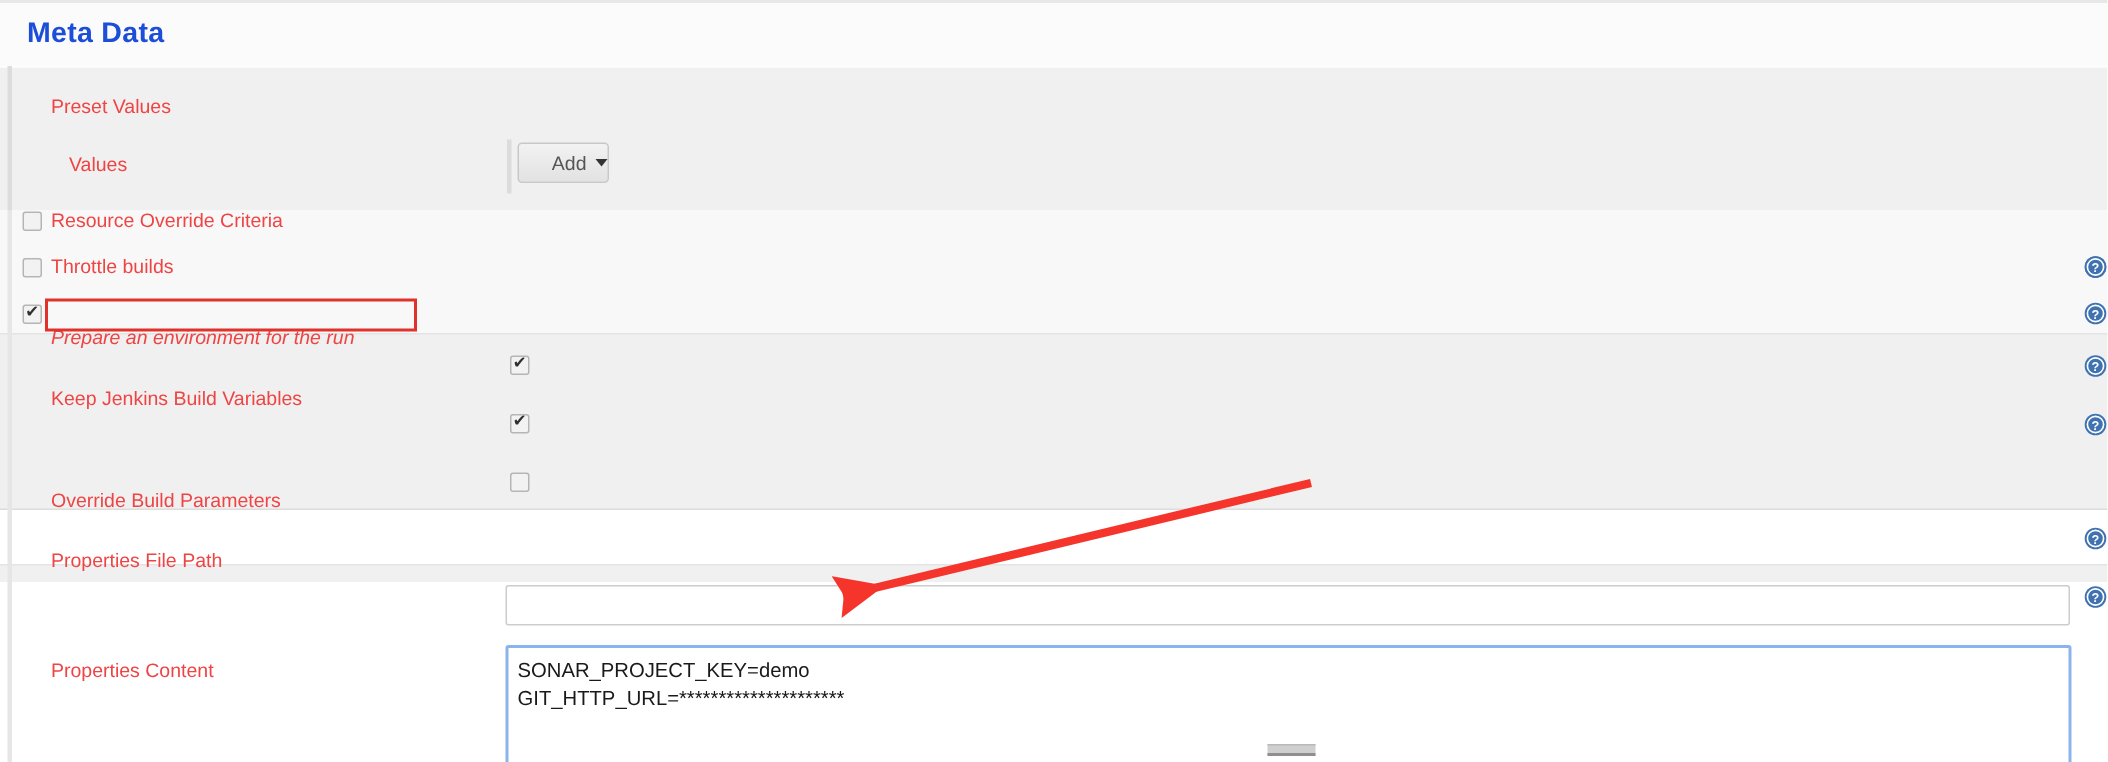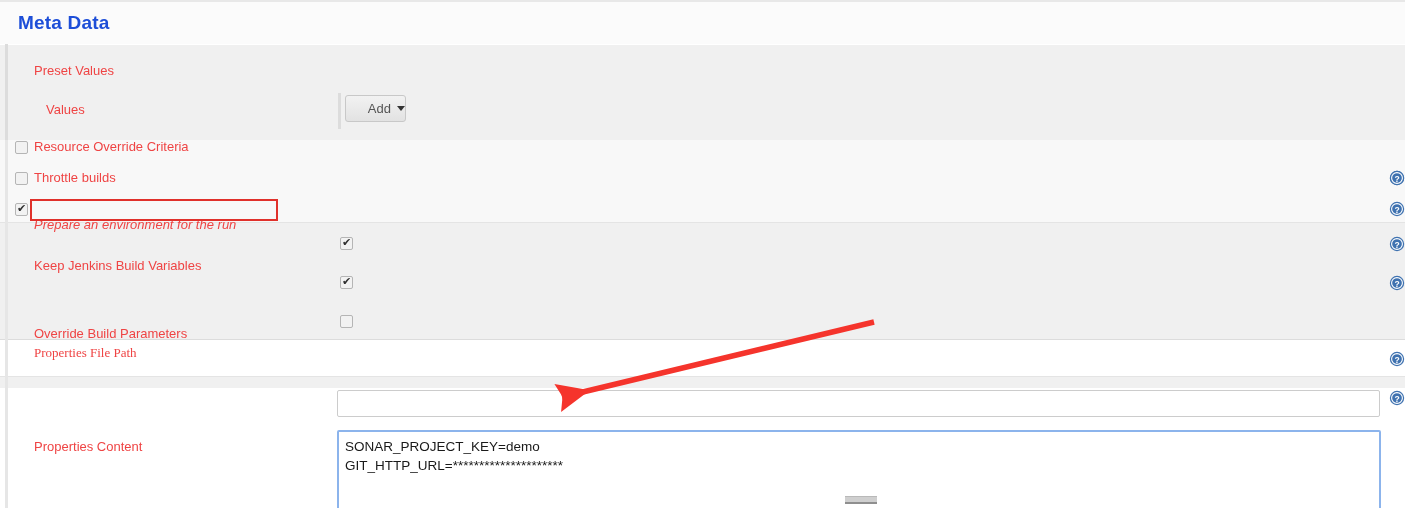--- a/index.html
+++ b/index.html
@@ -301,21 +301,21 @@
   <div class="red-box" style="left:30px; top:155px; width:248px; height:22px;"></div>
 
   <div class="cb checked" style="left:340px; top:193px;"></div>
 
   <div class="field-label" style="left:34px; top:214px;">Keep Jenkins Build Variables</div>
   <div class="cb checked" style="left:340px; top:232px;"></div>
 
   <div class="field-label" style="left:34px; top:270px;margin-top:12px;">Override Build Parameters</div>
   <div class="cb" style="left:340px; top:271px;"></div>
 
-  <div class="field-label" style="left:34px; top:301px;font-family:Liberation Serif, serif;">Properties File Path</div>
+  <div class="field-label" style="left:34px; top:322px;">Properties File Path</div>
   <input class="text-input" type="text" placeholder="" style="">
 
   <div class="field-label" style="left:34px; top:351px;margin-top:44px;">Properties Content</div>
 
   <div class="textarea-wrap">
     <textarea class="prop-textarea" spellcheck="false" style="">SONAR_PROJECT_KEY=demo
 GIT_HTTP_URL=*********************</textarea>
     
   </div>
 

